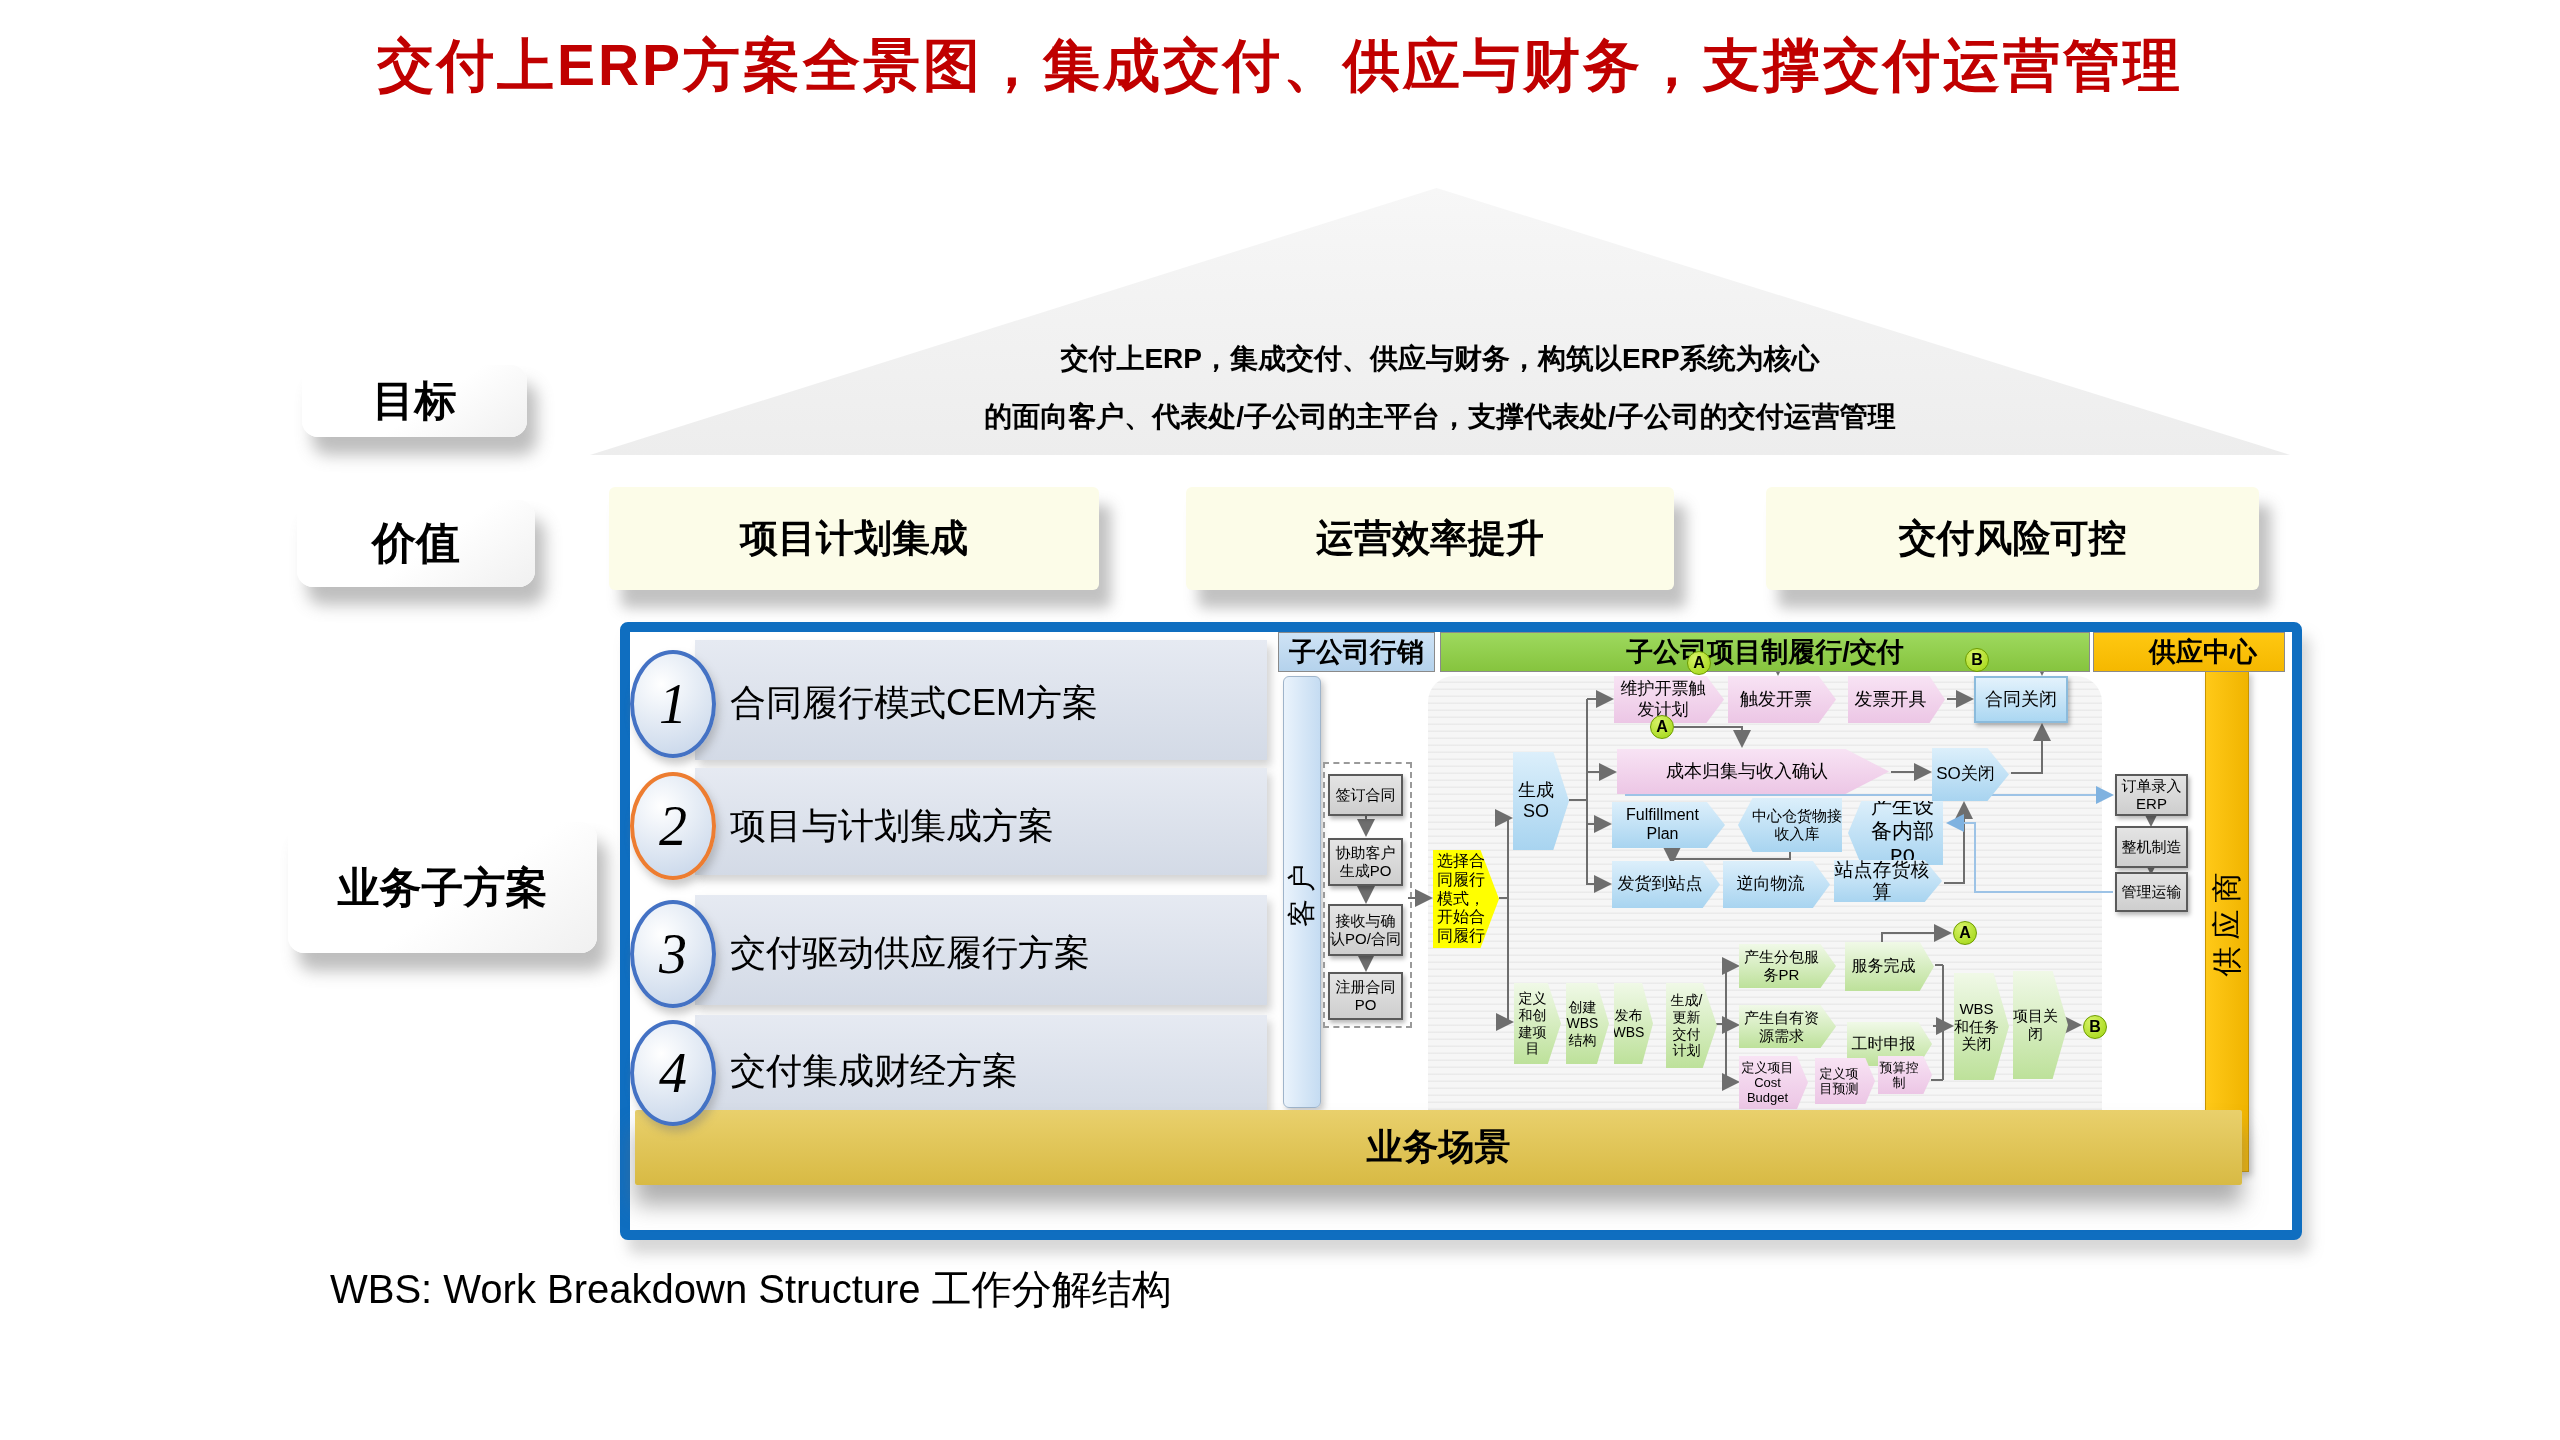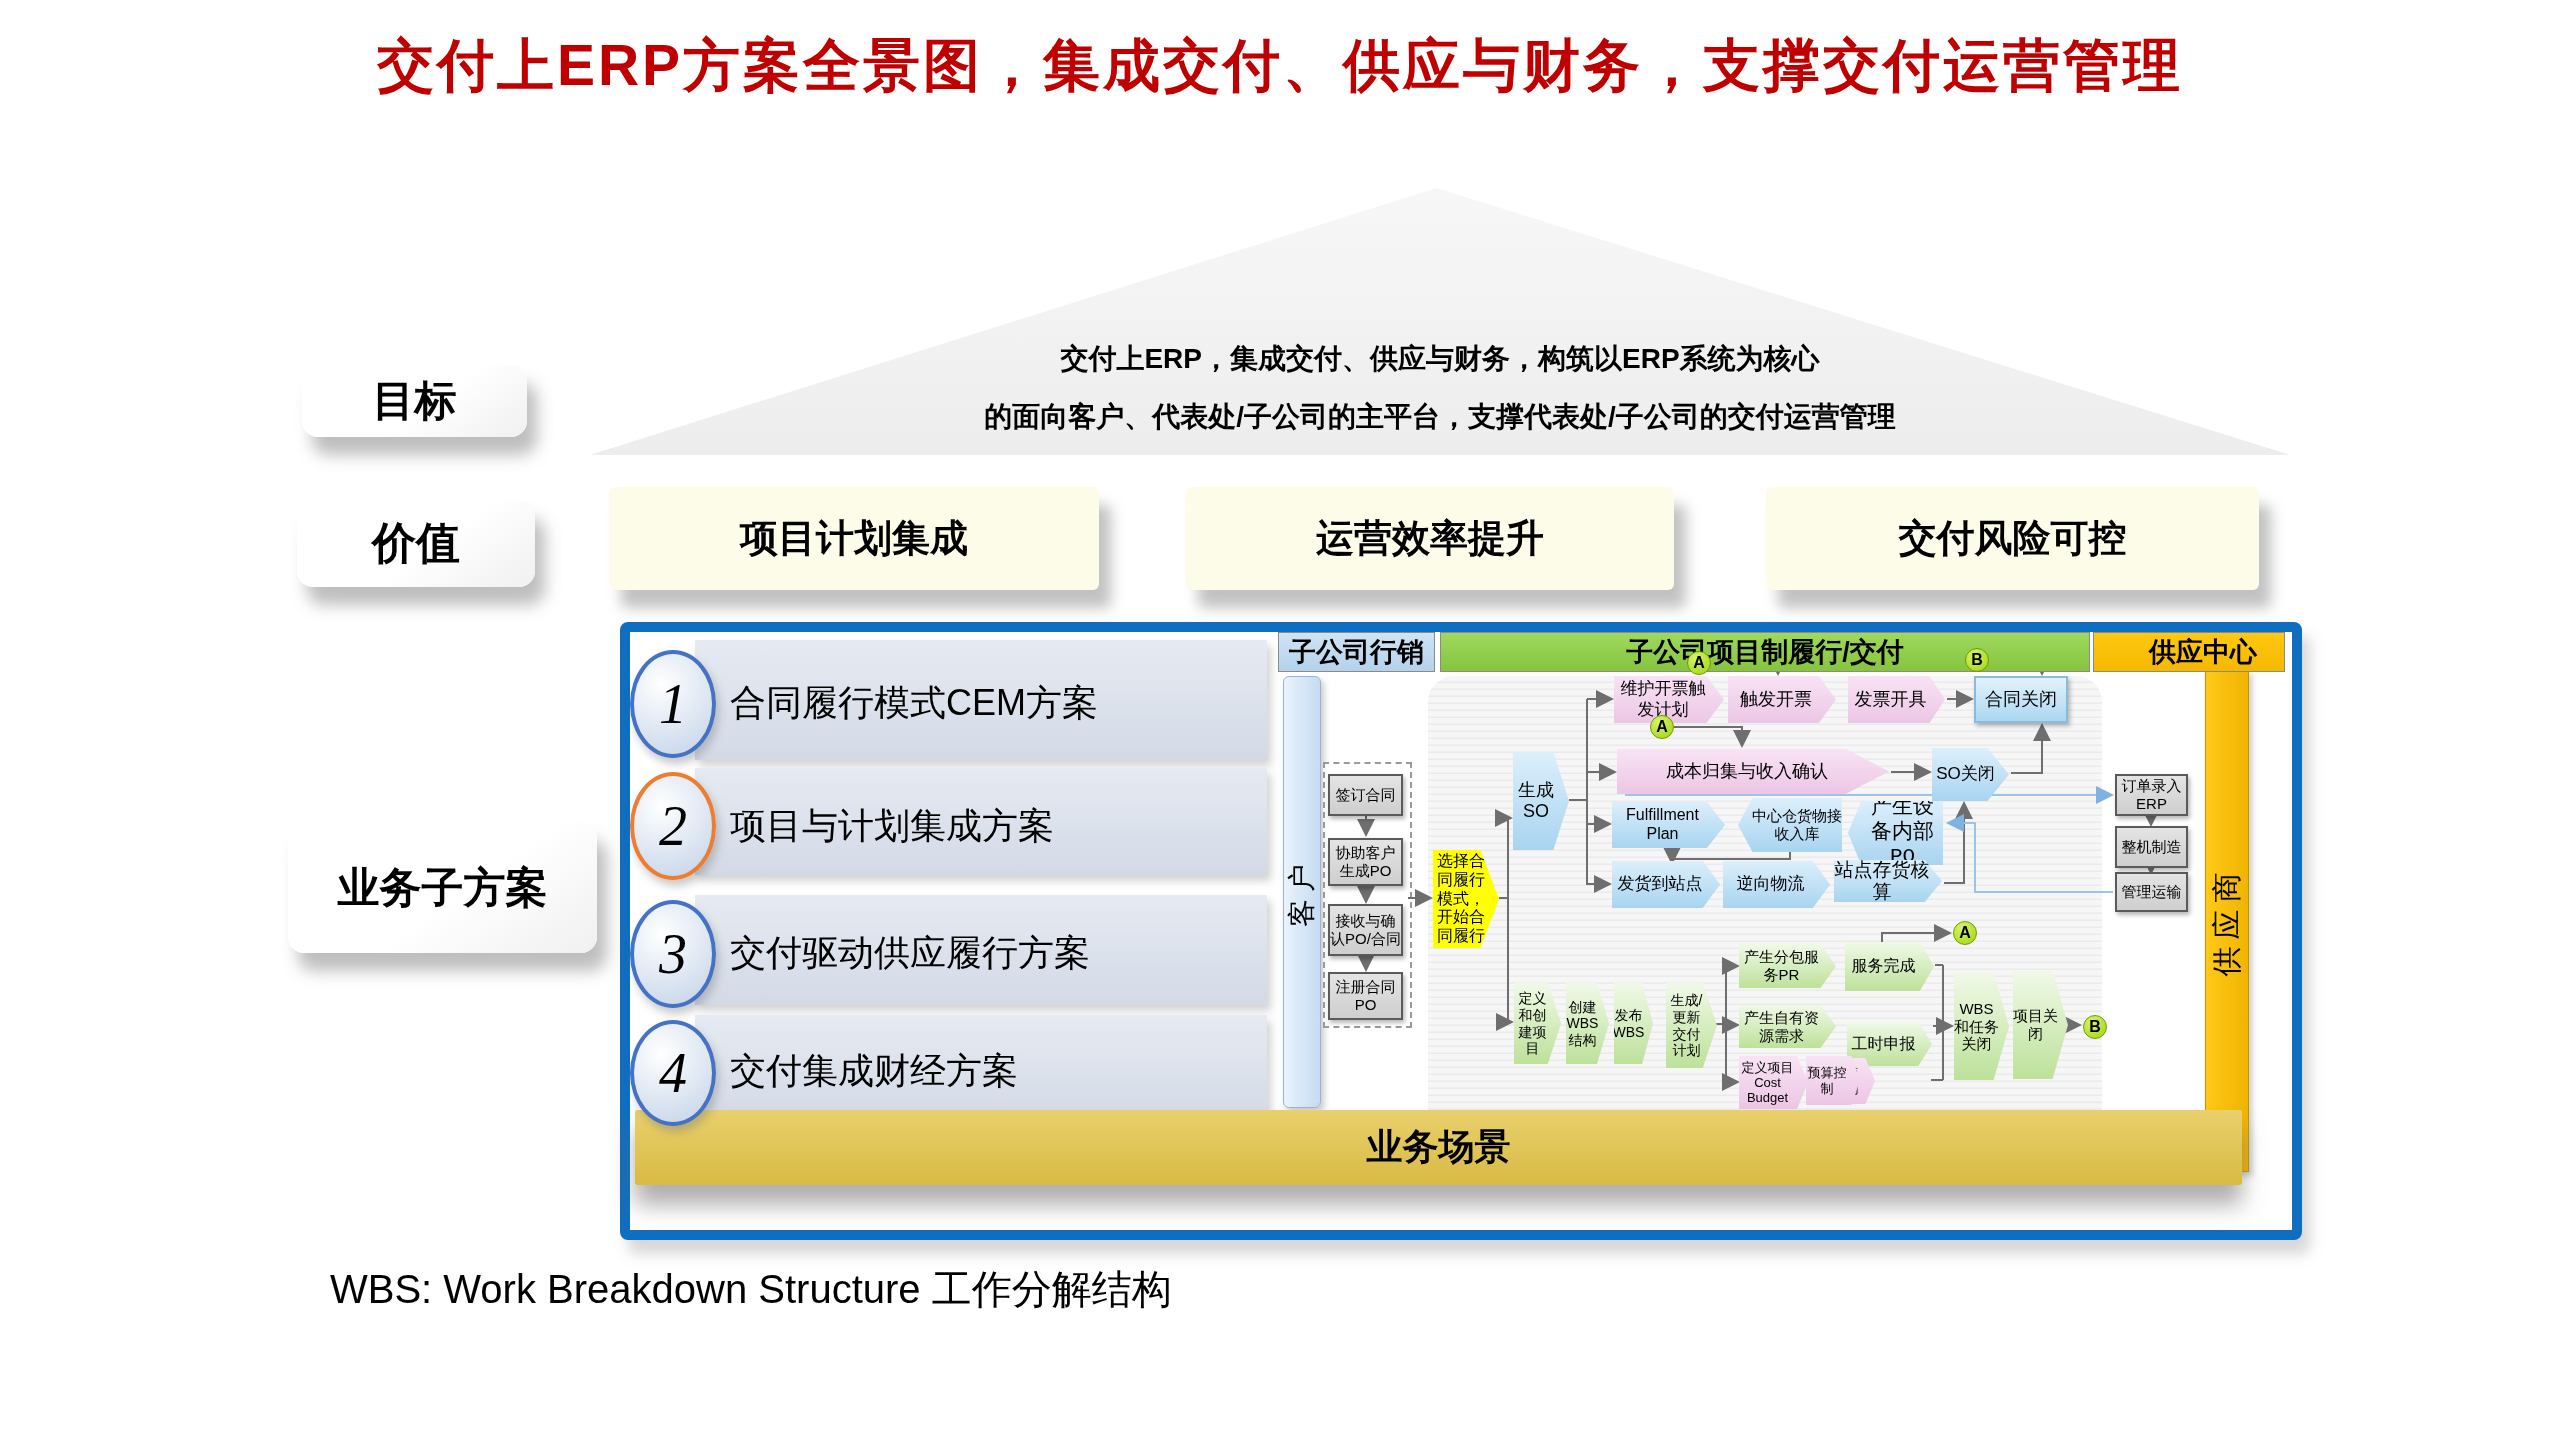--- a/index.html
+++ b/index.html
@@ -142,21 +142,21 @@
   <div class="abs node pent-r f-green flexc" style="left:984px;top:351px;width:39px;height:81px;font-size:14px;">发布WBS</div>
   <div class="abs node pent-r f-green flexc" style="left:988px;top:351px;width:51px;height:85px;font-size:14px;margin-left:48px;">生成/更新交付计划</div>
 
   <div class="abs node sig-r f-green flexc" style="left:1109px;top:312px;width:97px;height:44px;font-size:15px;">产生分包服务PR</div>
   <div class="abs node sig-r f-green flexc" style="left:1215px;top:310px;width:89px;height:49px;font-size:16px;">服务完成</div>
   <div class="abs node sig-r f-green flexc" style="left:1109px;top:373px;width:97px;height:43px;font-size:15px;">产生自有资源需求</div>
   <div class="abs node sig-r f-green flexc" style="left:1217px;top:390px;width:85px;height:44px;font-size:16px;">工时申报</div>
 
   <div class="abs node sig-r f-pink flexc" style="left:1109px;top:424px;width:69px;height:53px;font-size:13px;">定义项目Cost Budget</div>
   <div class="abs node sig-r f-pink flexc" style="left:1185px;top:426px;width:60px;height:46px;font-size:13px;">定义项目预测</div>
-  <div class="abs node sig-r f-pink flexc" style="left:1176px;top:424px;width:54px;height:49px;font-size:13px;">预算控制</div>
+  <div class="abs node sig-r f-pink flexc" style="left:1248px;top:424px;width:54px;height:38px;font-size:13px;">预算控制</div>
 
   <div class="abs node pent-r f-green flexc" style="left:1324px;top:341px;width:55px;height:107px;font-size:15px;">WBS和任务关闭</div>
   <div class="abs node pent-r f-green flexc" style="left:1383px;top:339px;width:55px;height:108px;font-size:15px;">项目关闭</div>
 
   <div class="abs node f-gray flexc" style="left:1485px;top:142px;width:73px;height:42px;">订单录入ERP</div>
   <div class="abs node f-gray flexc" style="left:1485px;top:194px;width:73px;height:42px;">整机制造</div>
   <div class="abs node f-gray flexc" style="left:1485px;top:240px;width:73px;height:40px;">管理运输</div>
 
   <div class="abs marker flexc" style="left:1057px;top:19px;">A</div>
   <div class="abs marker flexc" style="left:1020px;top:83px;">A</div>

